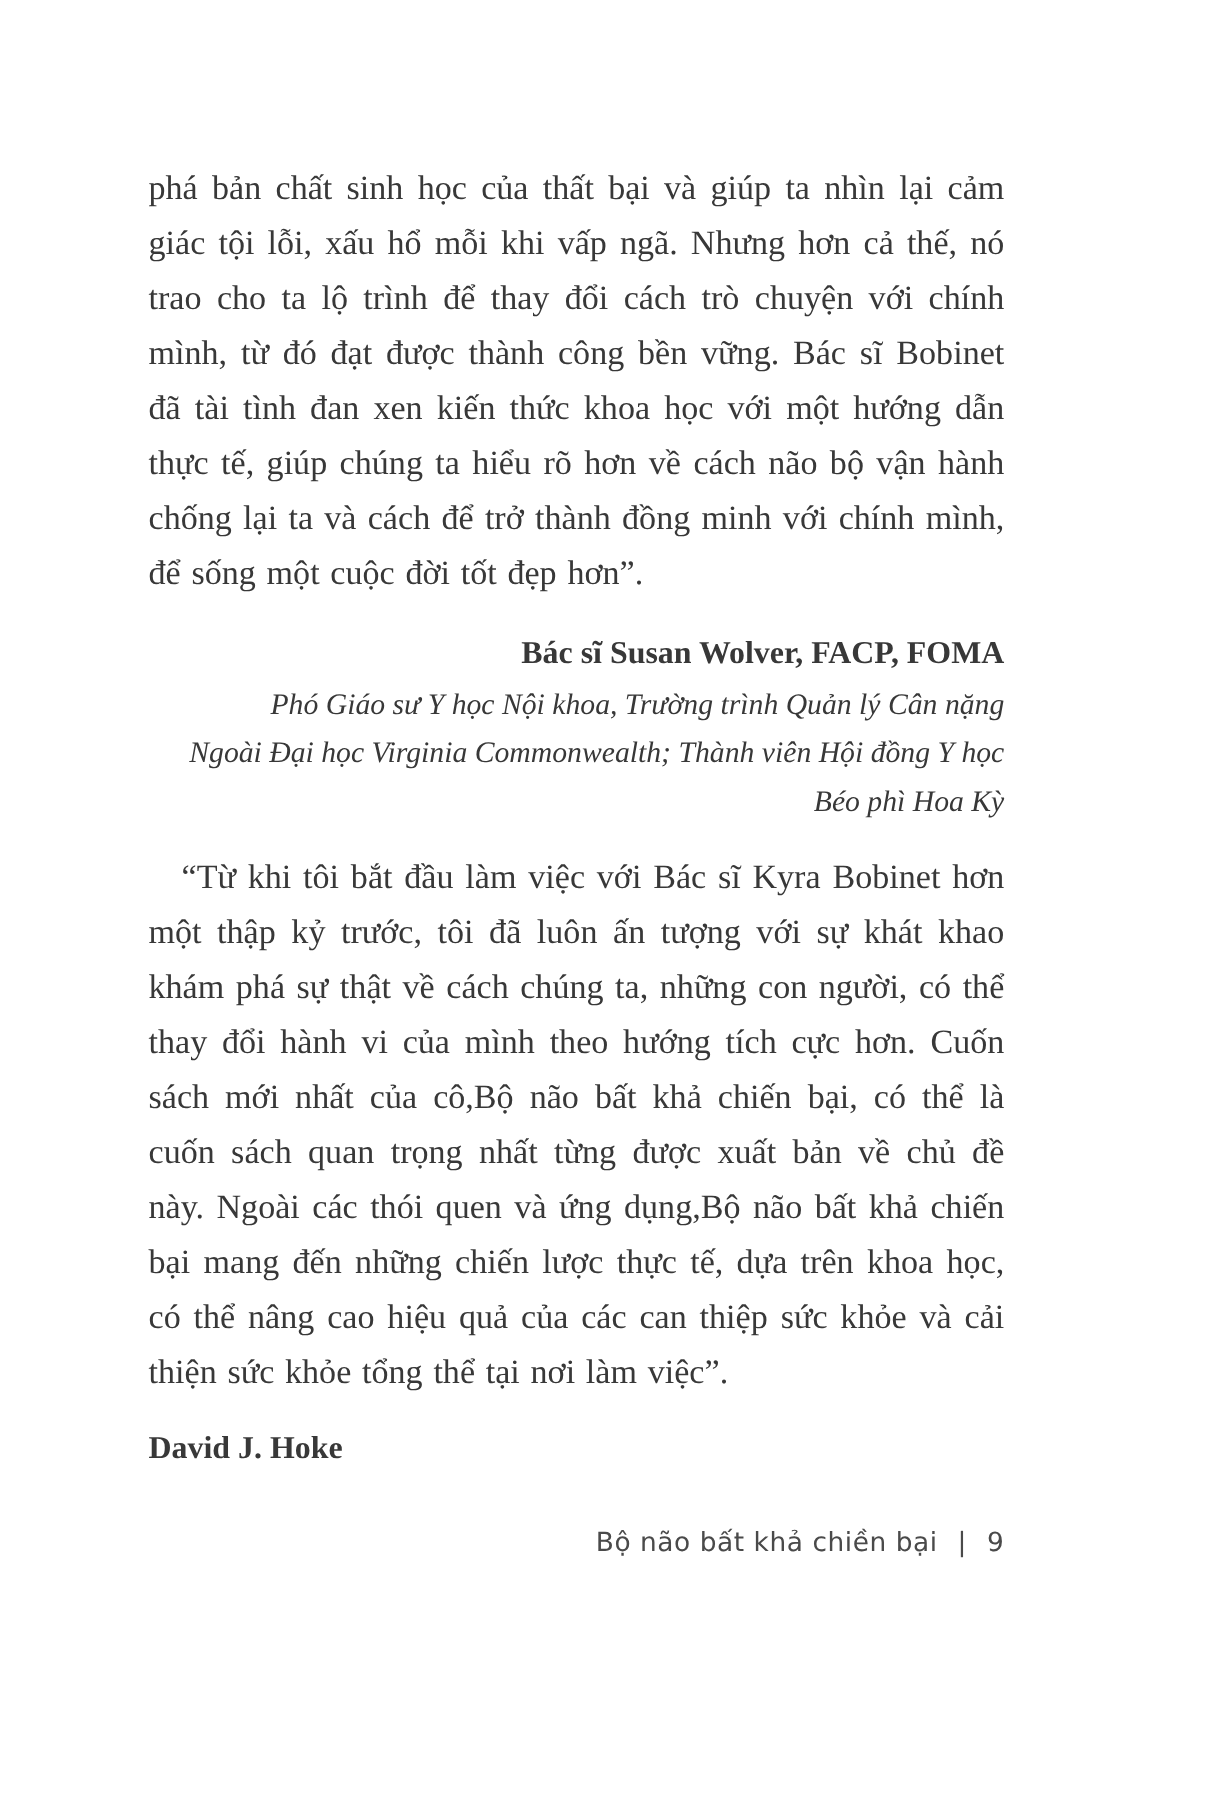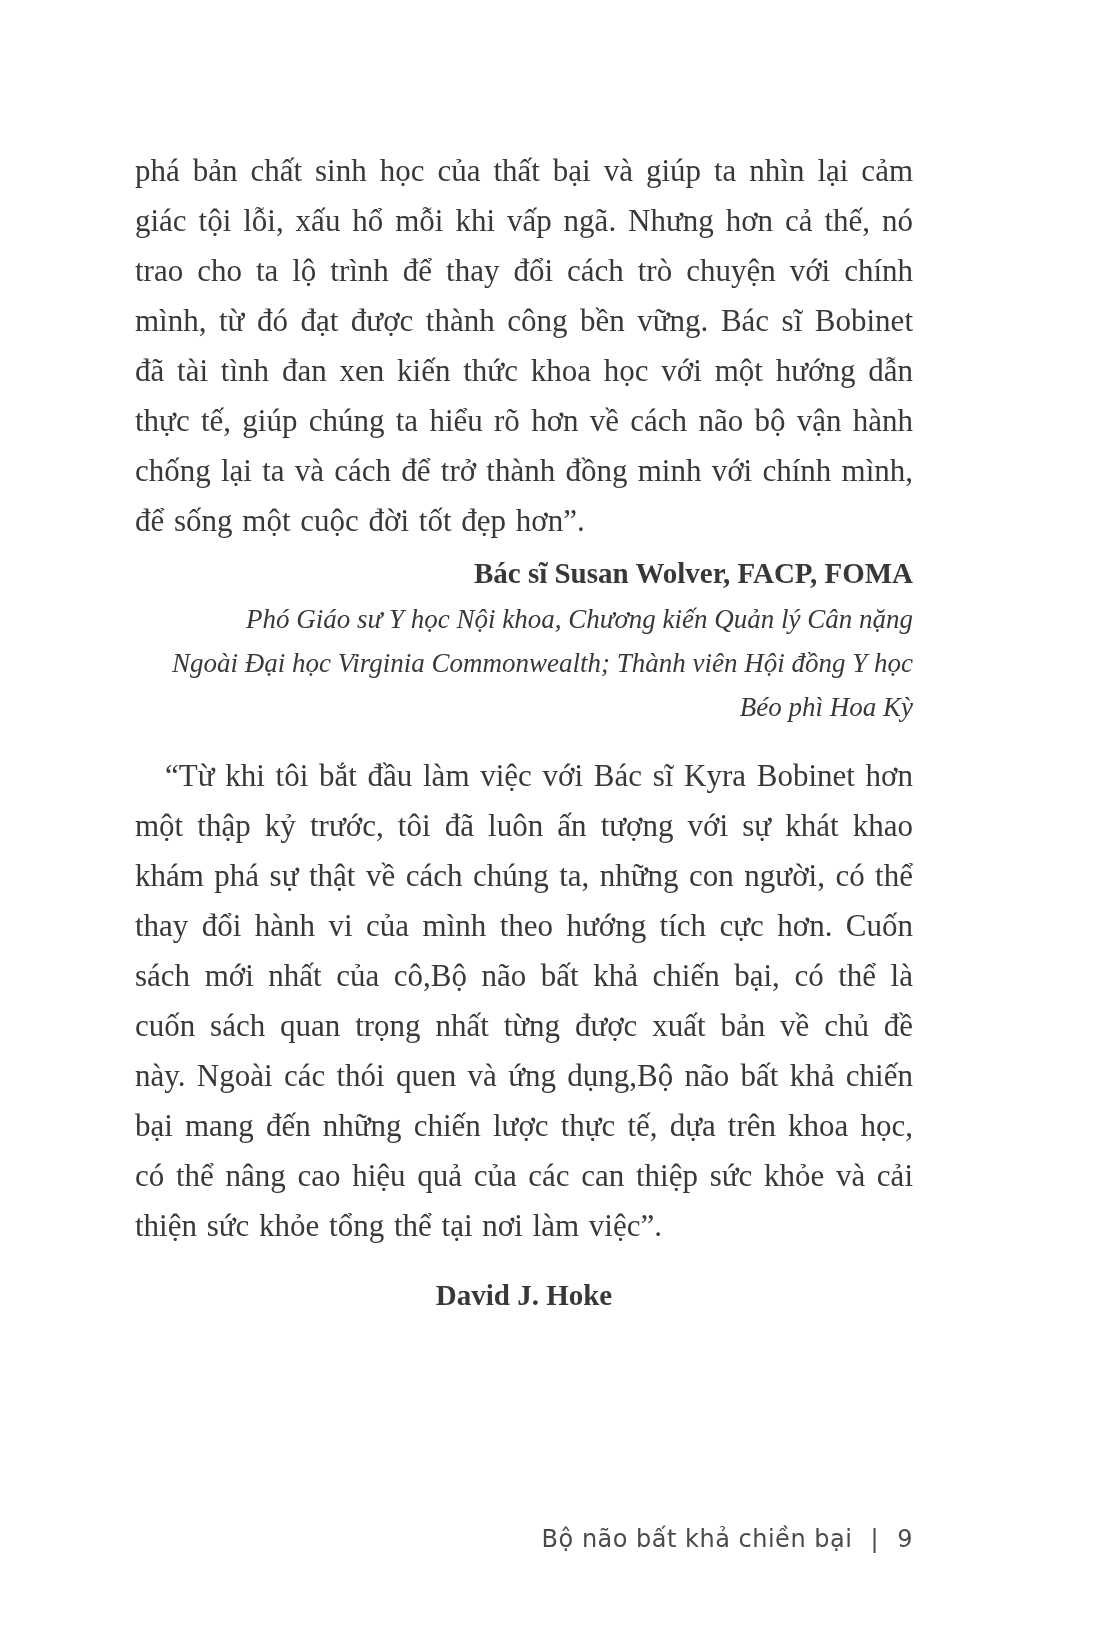--- a/index.html
+++ b/index.html
@@ -24,61 +24,61 @@
     line-height: 50px;
     text-align: justify;
     margin: 0;
     word-spacing: 2px;
   }
   .par-indent {
     text-indent: 30px;
     margin-top: 22px;
   }
   .attr-name {
-    margin-top: 3px;
+    margin-top: 24px;
     font-size: 29px;
     line-height: 48px;
     font-weight: bold;
     text-align: right;
   }
   .attr-role {
     font-size: 27px;
     line-height: 44px;
     font-style: italic;
     text-align: right;
   }
   .attr-name2 {
     margin-top: 20px;
     font-size: 29px;
     line-height: 48px;
     font-weight: bold;
-    text-align: center;
+    text-align: left;
   }
   .footer {
     position: absolute;
     right: 206px;
-    top: 1525px;
+    top: 1388px;
     font-family: "DejaVu Sans", "Liberation Sans", sans-serif;
     font-size: 24px;
     color: #4a4a4a;
     letter-spacing: 0.5px;
   }
   .footer .sep { margin: 0 10px; }
 </style>
 </head>
 <body>
 
 <div class="page">
   <div class="content">
 
     <p class="body-par">phá bản chất sinh học của thất bại và giúp ta nhìn lại cảm giác tội lỗi, xấu hổ mỗi khi vấp ngã. Nhưng hơn cả thế, nó trao cho ta lộ trình để thay đổi cách trò chuyện với chính mình, từ đó đạt được thành công bền vững. Bác sĩ Bobinet đã tài tình đan xen kiến thức khoa học với một hướng dẫn thực tế, giúp chúng ta hiểu rõ hơn về cách não bộ vận hành chống lại ta và cách để trở thành đồng minh với chính mình, để sống một cuộc đời tốt đẹp hơn”.</p>
 
     <div class="attr-name">Bác sĩ Susan Wolver, FACP, FOMA</div>
 
-    <div class="attr-role">Phó Giáo sư Y học Nội khoa, Chương kiến Quản lý Cân nặng</div>
+    <div class="attr-role">Phó Giáo sư Y học Nội khoa, Trường trình Quản lý Cân nặng</div>
     <div class="attr-role">Ngoài Đại học Virginia Commonwealth; Thành viên Hội đồng Y học</div>
     <div class="attr-role">Béo phì Hoa Kỳ</div>
 
     <p class="body-par par-indent">“Từ khi tôi bắt đầu làm việc với Bác sĩ Kyra Bobinet hơn một thập kỷ trước, tôi đã luôn ấn tượng với sự khát khao khám phá sự thật về cách chúng ta, những con người, có thể thay đổi hành vi của mình theo hướng tích cực hơn. Cuốn sách mới nhất của cô,Bộ não bất khả chiến bại, có thể là cuốn sách quan trọng nhất từng được xuất bản về chủ đề này. Ngoài các thói quen và ứng dụng,Bộ não bất khả chiến bại mang đến những chiến lược thực tế, dựa trên khoa học, có thể nâng cao hiệu quả của các can thiệp sức khỏe và cải thiện sức khỏe tổng thể tại nơi làm việc”.</p>
 
     <div class="attr-name2">David J. Hoke</div>
   </div>
 
   <div class="footer">
     <span>Bộ não bất khả chiền bại</span>

